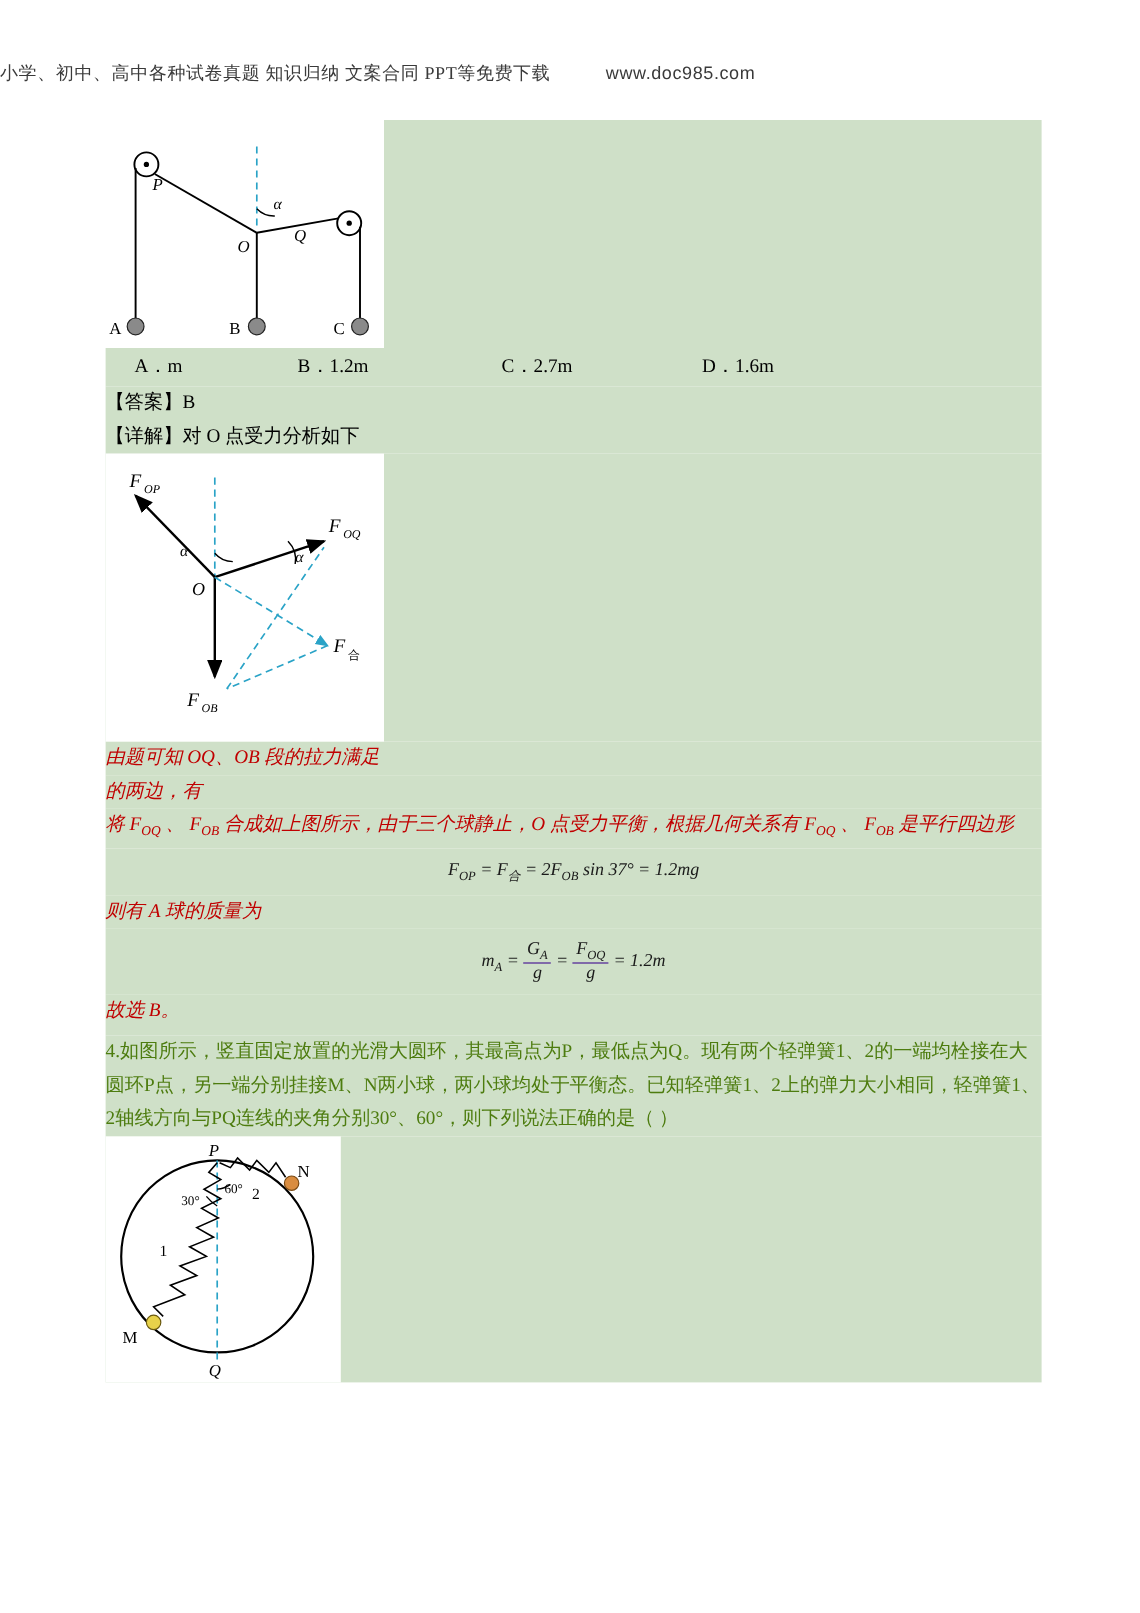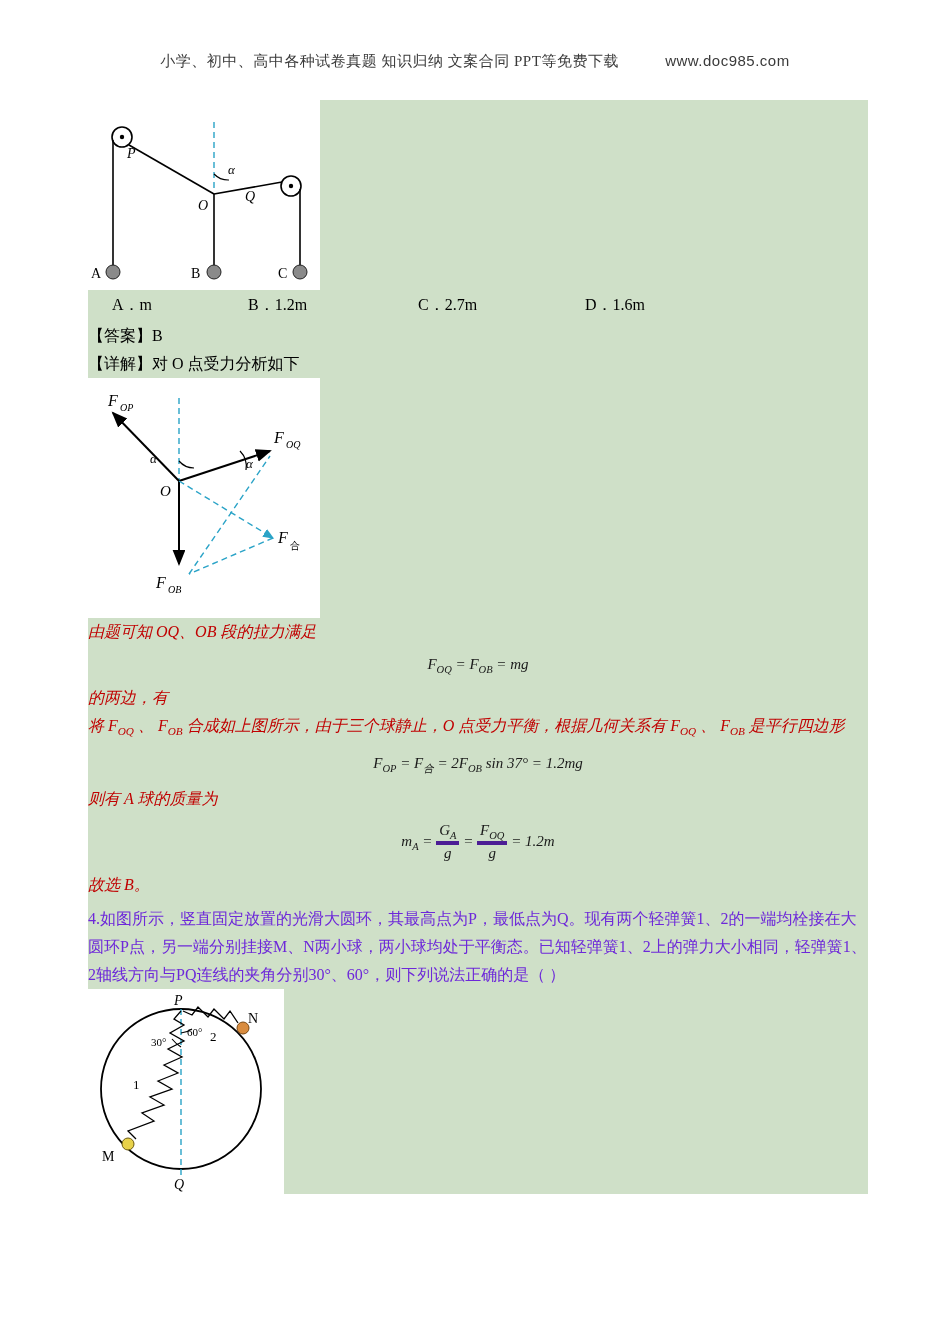--- a/index.html
+++ b/index.html
@@ -20,21 +20,20 @@
     width: 950px;
     height: 1344px;
     background: #ffffff;
   }
   
   .watermark {
     position: absolute;
     top: 52px;
     left: 0;
     width: 950px;
-    text-align: center;
     font-family: "Liberation Serif", serif;
     font-size: 15px;
     color: #3a3a3a;
     letter-spacing: 0.5px;
     white-space: nowrap;
   }
   .watermark .site {
     margin-left: 42px;
     font-family: "Liberation Sans", sans-serif;
     font-size: 15px;
@@ -115,21 +114,21 @@
   .formula {
     background: #cfe0c8;
     width: 780px;
     text-align: center;
     padding: 9px 0 9px 0;
     font-family: "Liberation Serif", serif;
     color: #1a1a1a;
   }
   .blackpara {
     background: #cfe0c8;
-    color: #6d28d9;
+    color: #4d7c0f;
     font-size: 16px;
     line-height: 28px;
     width: 780px;
     font-family: "Liberation Serif", serif;
   }
   .fig3-wrap {
     position: relative;
     width: 780px;
     height: 205px;
     background: #cfe0c8;
@@ -143,21 +142,21 @@
     background: #ffffff;
   }
   sub, sup { font-size: 70%; }
   .mathit { font-style: italic; font-family: "Liberation Serif", serif; }
   .frac {
     display: inline-block;
     vertical-align: middle;
     text-align: center;
     font-size: 15px;
   }
-  .frac .num { display: block; border-bottom: 4px solid #4c1d95; padding: 0 3px; text-align: center; }
+  .frac .num { display: block; border-bottom: 1px solid #4c1d95; padding: 0 3px; text-align: center; }
   .frac .den { display: block; padding: 0 3px; }
 </style>
 </head>
 <body>
 
 <div class="page">
 
   <div class="watermark">
     <span>小学、初中、高中各种试卷真题  知识归纳  文案合同  PPT等免费下载</span>
     <span class="site">www.doc985.com</span>
@@ -252,23 +251,20 @@
           <text x="68" y="210" font-family="Liberation Serif, serif" font-size="16" font-style="italic">F</text>
           <text x="80" y="215" font-family="Liberation Serif, serif" font-size="10" font-style="italic">OB</text>
           <text x="190" y="165" font-family="Liberation Serif, serif" font-size="16" font-style="italic">F</text>
           <text x="202" y="171" font-family="Liberation Serif, serif" font-size="10">合</text>
         </svg>
       </div>
     </div>
 
     <div class="redtext">由题可知 OQ、OB 段的拉力满足</div>
 
-    <div class="formula">
-      <span class="mathit" style="font-size:15px;">F<sub>OQ</sub> = F<sub>OB</sub> = mg</span>
-    </div>
 
     <div class="redtext">的两边，有</div>
     <div class="redtext">
       <span>将 F</span><sub>OQ</sub><span> 、 F</span><sub>OB</sub><span> 合成如上图所示，由于三个球静止，O 点受力平衡，根据几何关系有 F</span><sub>OQ</sub><span> 、 F</span><sub>OB</sub><span> 是平行四边形</span>
     </div>
 
     <div class="formula">
       <span class="mathit" style="font-size:15px;">F<sub>OP</sub> = F<sub>合</sub> = 2F<sub>OB</sub> sin 37° = 1.2mg</span>
     </div>
 

